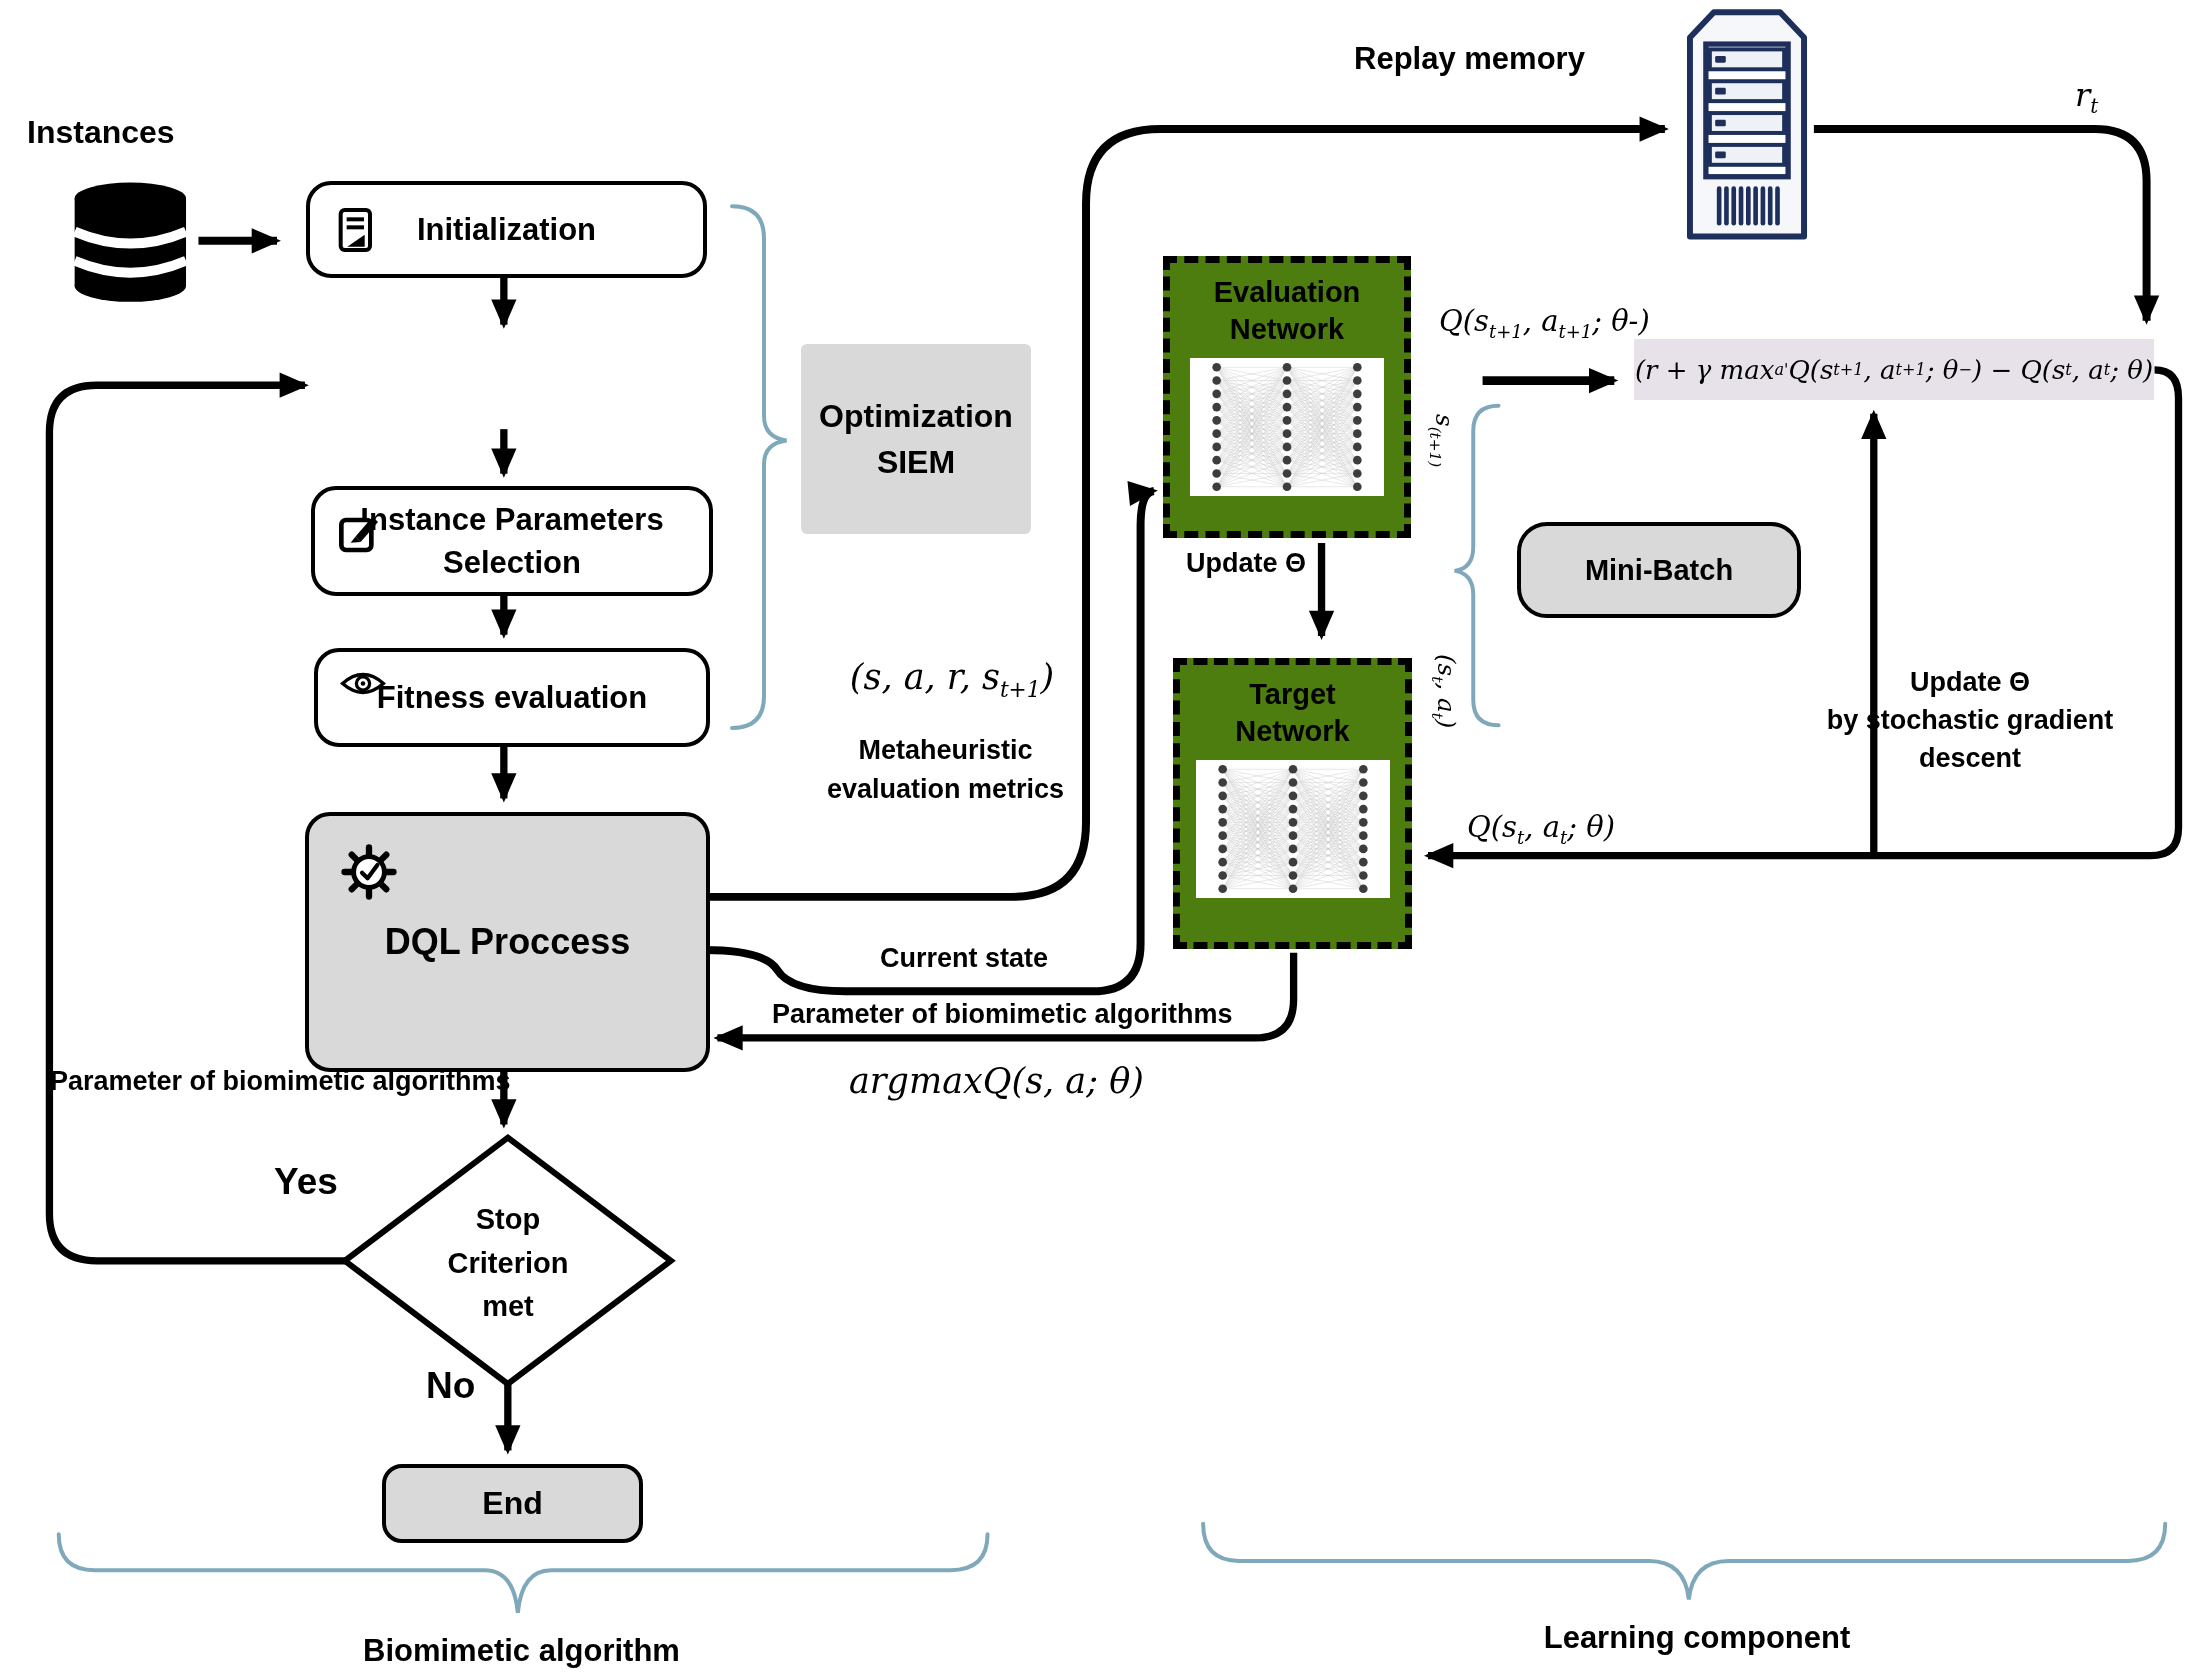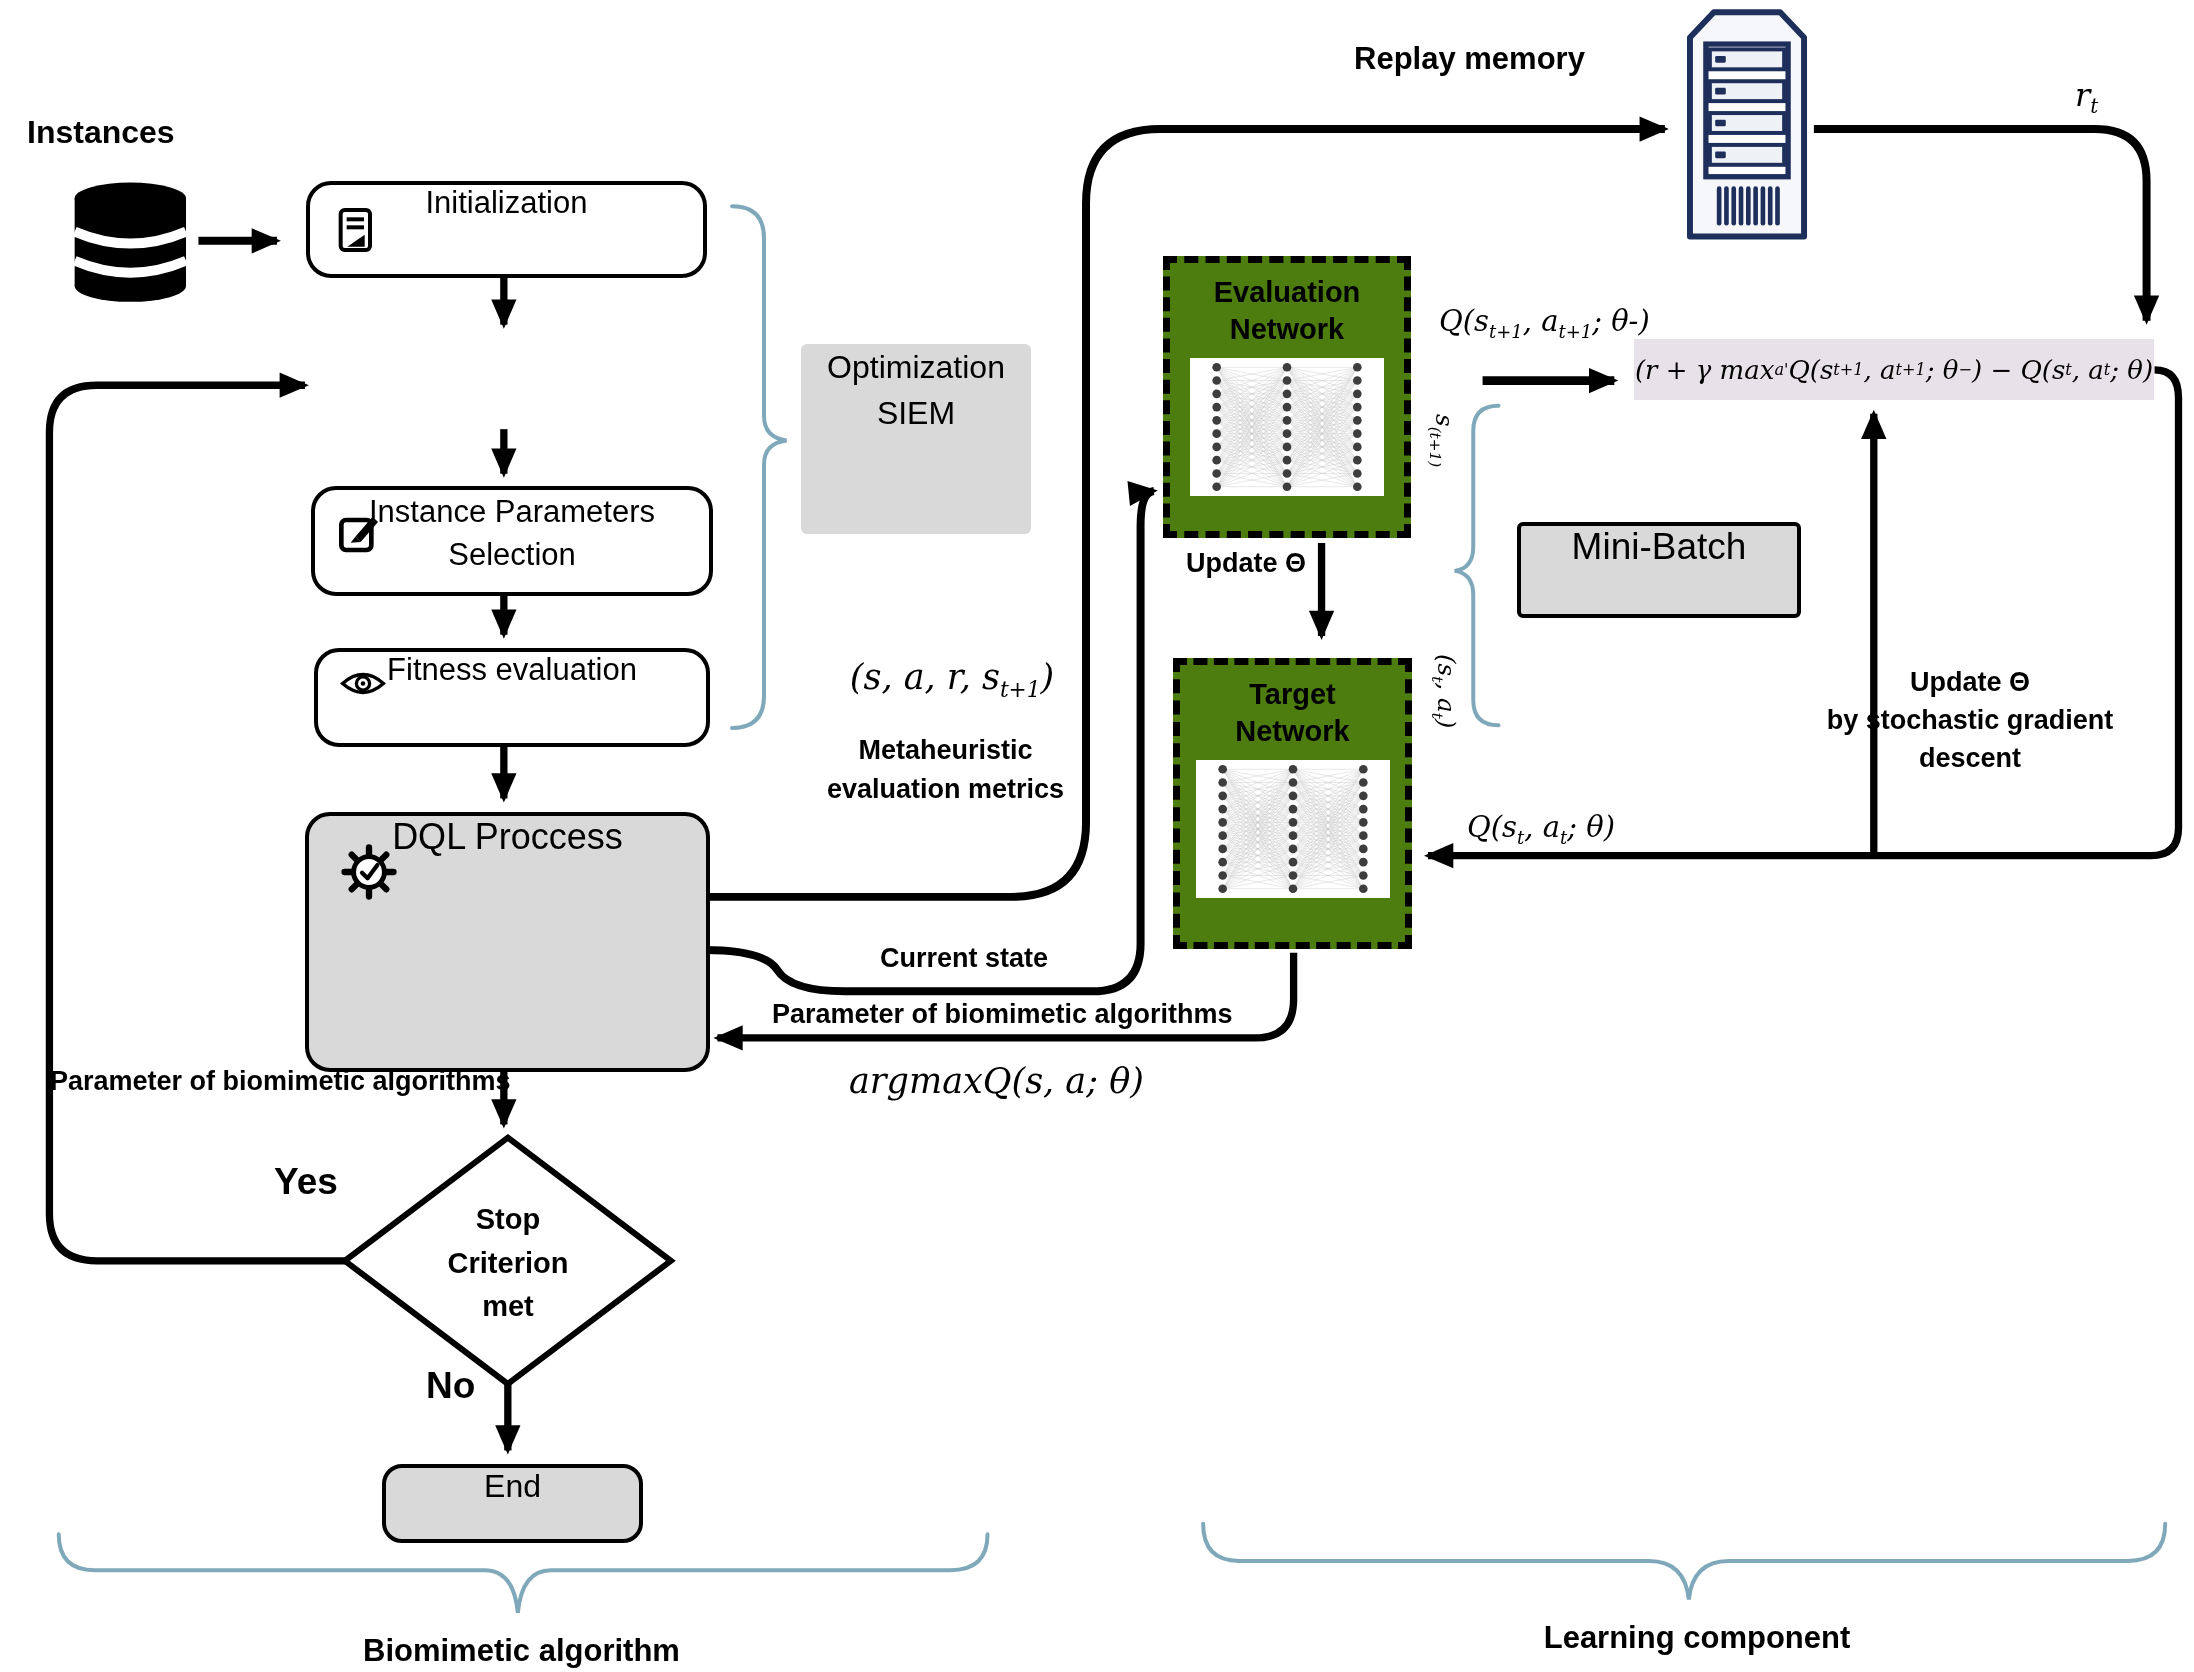--- a/index.html
+++ b/index.html
@@ -2,22 +2,22 @@
 <html style="font-size:10.6px"><head>
 <meta charset="utf-8">
 <style>
   html,body{margin:0;padding:0;background:#ffffff;}
   .stage{position:relative;width:2194px;height:1672px;background:#ffffff;
          font-family:"Liberation Sans",sans-serif;color:#000;overflow:hidden;}
   .abs{position:absolute;}
   .lbl{position:absolute;font-weight:700;color:#000;line-height:1.25;}
   .ctr{text-align:center;}
   .fbox{position:absolute;background:#fff;border:4.7px solid #000;border-radius:25px;
-        display:flex;justify-content:center;text-align:center;
-        font-weight:400;color:#000;}
+        display:flex;align-items:center;justify-content:center;text-align:center;
+        font-weight:700;color:#000;}
   .gray{background:#d9d9d9;}
   .noborder{border:none;border-radius:6px;}
   .dashedbox{position:absolute;background:#4d7c0f;border:7.3px dashed #000;
              display:flex;flex-direction:column;align-items:center;color:#000;}
   .dashedbox .title{font-weight:700;text-align:center;line-height:1.3;margin-top:10.6px;}
   .math{font-family:"DejaVu Serif","Liberation Serif",serif;font-style:italic;font-weight:400;}
   sub{font-size:62%;} sup{font-size:62%;}
   .vert{transform:rotate(90deg);transform-origin:0 0;white-space:nowrap;}
   svg{display:block;}
   .wires{position:absolute;left:0;top:0;pointer-events:none;}
@@ -647,21 +647,21 @@
         <circle cx="252" cy="174" r="6.5" fill="#3d3d3d"></circle>
         <circle cx="252" cy="194" r="6.5" fill="#3d3d3d"></circle>
       </svg>
   </div>
 
   <div class="lbl math" style="left:1439px;top:303px;width:333px;font-size:29px;font-weight:400;">Q(s<sub>t+1</sub>, a<sub>t+1</sub>; θ-)</div>
 
   <div class="abs ctr math" style="left:1634px;top:339px;width:520px;height:61px;background:#e7e2ea;
         display:flex;align-items:center;justify-content:center;font-size:26px;">(r + γ max<sub>a'</sub> Q(s<sub>t+1</sub>, a<sub>t+1</sub>; θ<sup>−</sup>) − Q(s<sub>t</sub>, a<sub>t</sub>; θ)</div>
 
-  <div class="fbox gray" style="left:1517px;top:522px;width:276px;height:88px;font-size:37px;border-radius:6px;">
+  <div class="fbox gray" style="left:1517px;top:522px;width:276px;height:88px;font-size:29px;border-radius:30px;">
     <span>Mini-Batch</span>
   </div>
 
   <div class="lbl math vert" style="left:1459px;top:414px;width:113px;font-size:24.6px;font-weight:400;">s<sub>(t+1)</sub></div>
   <div class="lbl math vert" style="left:1461px;top:654px;width:126px;font-size:24.6px;font-weight:400;">(s<sub>t</sub>, a<sub>t</sub>)</div>
 
   <div class="lbl ctr" style="left:1817px;top:664px;width:306px;font-size:27px;line-height:1.4;">
     <div>Update Θ</div>
     <div>by stochastic gradient</div>
     <div>descent</div>

